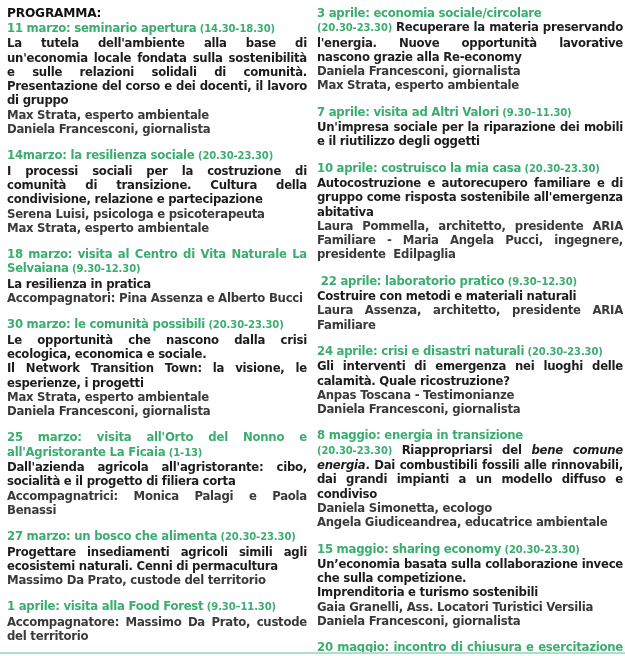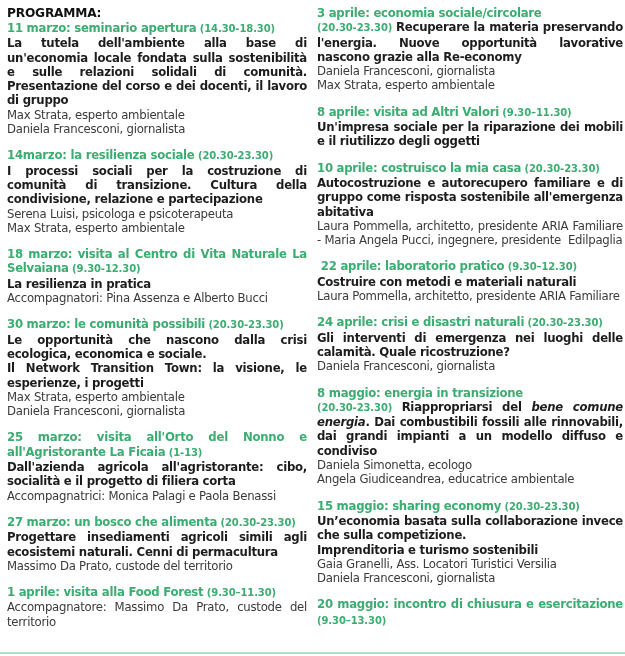--- a/index.html
+++ b/index.html
@@ -36,21 +36,21 @@
     line-height: 14.3px;
     letter-spacing: -0.25px;
     text-align: justify;
     white-space: pre-wrap;
   }
   .head  { font-weight: bold; color: #3bad71; }
   .title { color: #3bad71; }
   .time  { color: #3bad71; font-size: 10px; font-weight: bold; letter-spacing: -0.1px; }
   .desc  { font-weight: bold; color: #1d1d1d; }
   .desc .italic { font-style: italic; }
-  .speaker { font-weight: normal; color: #3a3a3a; }
+  .speaker { font-weight: bold; color: #3a3a3a; }
 
   .bottom-divider {
     position: absolute;
     left: 0; right: 0; bottom: 2px;
     height: 2px;
     background: #b5dbc9;
   }
 </style>
 </head>
 <body>
@@ -98,36 +98,37 @@
       </div>
     </div>
   <div class="col col-right">
       <div class="entry">
         <p class="head"><span class="title">3 aprile: economia sociale/circolare</span></p>
         <p class="desc"><span class="time">(20.30-23.30) </span><span>Recuperare la materia preservando l'energia. Nuove opportunità lavorative nascono grazie alla Re-economy</span></p>
         <p class="speaker">Daniela Francesconi, giornalista</p>
         <p class="speaker">Max Strata, esperto ambientale</p>
       </div>
       <div class="entry">
-        <p class="head"><span class="title">8 aprile: visita ad Altri Valori</span><span class="time"> (9.30–11.30)</span></p>
+        <p class="head"><span class="title">7 aprile: visita ad Altri Valori</span><span class="time"> (9.30–11.30)</span></p>
         <p class="desc"><span>Un'impresa sociale per la riparazione dei mobili e il riutilizzo degli oggetti</span></p>
       </div>
       <div class="entry">
         <p class="head"><span class="title">10 aprile: costruisco la mia casa</span><span class="time"> (20.30-23.30)</span></p>
         <p class="desc"><span>Autocostruzione e autorecupero familiare e di gruppo come risposta sostenibile all'emergenza abitativa</span></p>
         <p class="speaker">Laura Pommella, architetto, presidente ARIA Familiare - Maria Angela Pucci, ingegnere, presidente  Edilpaglia</p>
       </div>
       <div class="entry">
         <p class="head"><span class="title"> 22 aprile: laboratorio pratico</span><span class="time"> (9.30–12.30)</span></p>
         <p class="desc"><span>Costruire con metodi e materiali naturali</span></p>
-        <p class="speaker">Laura Pommella, architetto, presidente ARIA Familiare</p>
+        <p class="speaker">Laura Assenza, architetto, presidente ARIA Familiare</p>
       </div>
       <div class="entry">
         <p class="head"><span class="title">24 aprile: crisi e disastri naturali</span><span class="time"> (20.30-23.30)</span></p>
         <p class="desc"><span>Gli interventi di emergenza nei luoghi delle calamità. Quale ricostruzione?</span></p>
+        <p class="speaker">Anpas Toscana - Testimonianze</p>
         <p class="speaker">Daniela Francesconi, giornalista</p>
       </div>
       <div class="entry">
         <p class="head"><span class="title">8 maggio: energia in transizione</span></p>
         <p class="desc"><span class="time">(20.30-23.30) </span><span>Riappropriarsi del </span><span class="italic">bene comune energia</span><span>. Dai combustibili fossili alle rinnovabili, dai grandi impianti a un modello diffuso e condiviso</span></p>
         <p class="speaker">Daniela Simonetta, ecologo</p>
         <p class="speaker">Angela Giudiceandrea, educatrice ambientale</p>
       </div>
       <div class="entry">
         <p class="head"><span class="title">15 maggio: sharing economy</span><span class="time"> (20.30-23.30)</span></p>

